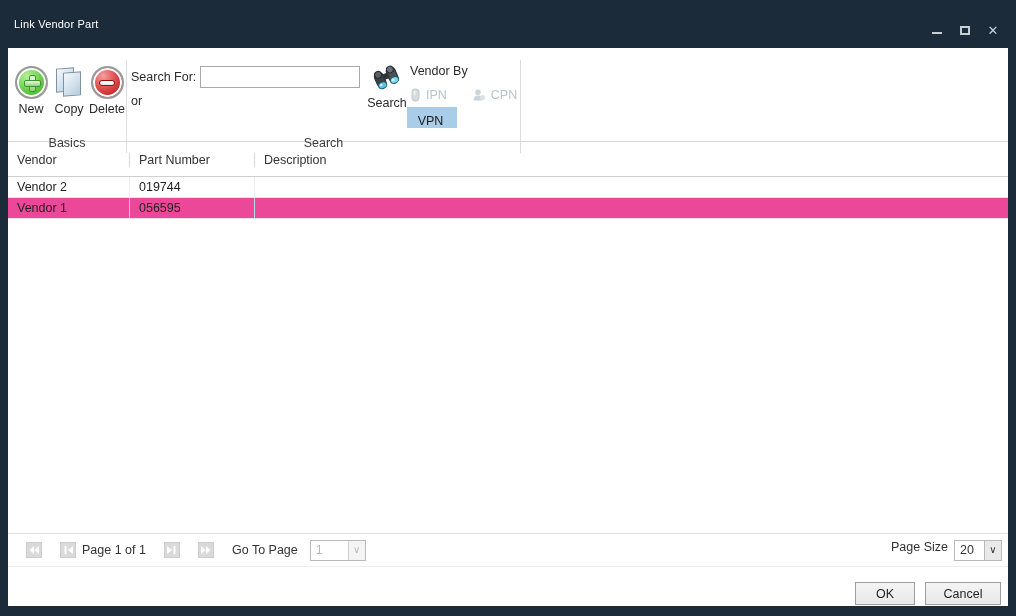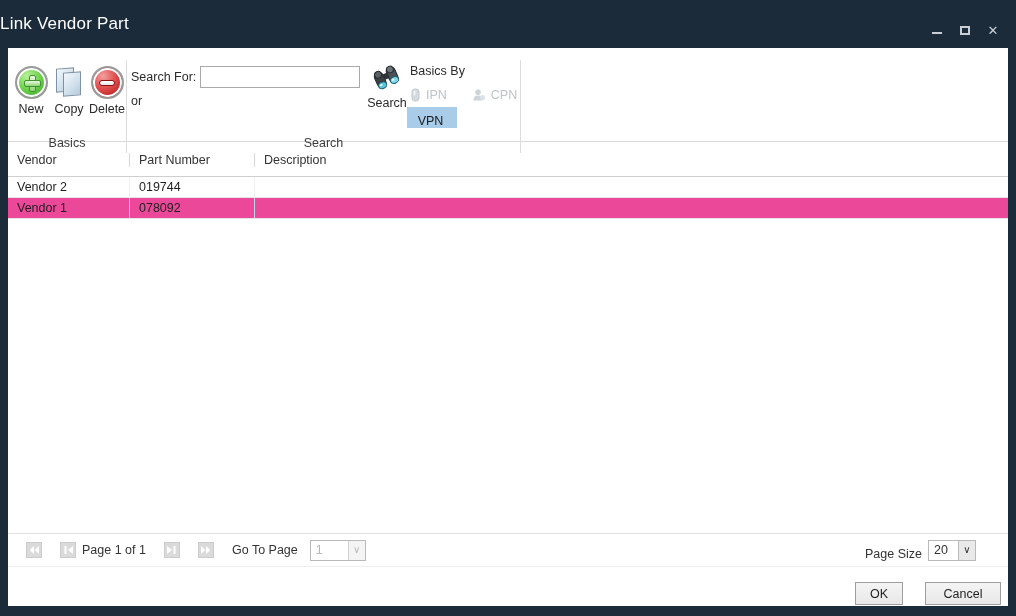--- a/index.html
+++ b/index.html
@@ -3,21 +3,21 @@
 <meta charset="utf-8">
 <style>
   * { margin:0; padding:0; box-sizing:border-box; }
   html,body { width:1016px; height:616px; overflow:hidden; }
   body { font-family:"Liberation Sans","DejaVu Sans",sans-serif; font-size:12.5px; color:#2b2b2b; }
 
   .window { position:relative; width:1016px; height:616px; background:#1c2b3a; }
 
   
   .titlebar { position:absolute; top:0; left:0; right:0; height:48px; display:flex; align-items:center; }
-  .title { color:#ffffff; font-size:17px; font-weight:400; letter-spacing:.2px; }
+  .title { color:#ffffff; font-size:11px; font-weight:400; padding-left:14px; letter-spacing:.2px; }
   .win-controls { position:absolute; right:12px; top:20px; display:flex; gap:6px; }
   .win-btn { width:22px; height:20px; display:flex; align-items:center; justify-content:center; color:#c9ced4; cursor:default; }
   .glyph-min { width:10px; height:2px; background:#c9ced4; margin-top:6px; }
   .glyph-max { width:10px; height:9px; border:2px solid #c9ced4; }
   .glyph-close { font-size:13px; line-height:1; }
 
   
   .body { position:absolute; top:48px; left:8px; width:1000px; height:558px; background:#ffffff; }
 
   
@@ -80,28 +80,28 @@
   .pg-btn { width:16px; height:16px; background:#dadada; border:1px solid #cccccc; display:flex; align-items:center; justify-content:center; cursor:default; }
   .pg-btn svg { display:block; }
   .pg-space { width:18px; } .pg-space-sm { width:12px; }
   .pg-text { margin:0 6px; }
   .combo { height:21px; background:#fff; border:1px solid #b9b9b9; display:flex; align-items:center; }
   .combo .val { flex:1; padding-left:5px; }
   .combo .drop { width:17px; height:100%; display:flex; align-items:center; justify-content:center; border-left:1px solid #d0d0d0; background:#f4f4f4; }
   .combo.disabled .val { color:#b9b9b9; }
   .combo.disabled .drop { color:#b9b9b9; }
   .goto-combo { width:56px; margin-left:6px; }
-  .pagesize-wrap { margin-left:auto; display:flex; align-items:flex-end; margin-right:32px; }
+  .pagesize-wrap { margin-left:auto; display:flex; align-items:flex-start; margin-right:6px; }
   .ps-combo { width:48px; margin-left:6px; }
   .ps-combo .drop { background:#e9e9e9; border-left:1px solid #b9b9b9; color:#333; }
   .chev { font-size:10px; line-height:1; }
 
   
   .footer-btn { position:absolute; height:23px; background:linear-gradient(#f4f4f4,#e8e8e8); border:1px solid #9e9e9e; display:flex; align-items:center; justify-content:center; color:#1f1f1f; cursor:default; }
-  .btn-ok { left:847px; top:534px; width:48px; }
+  .btn-ok { left:847px; top:534px; width:60px; }
   .btn-cancel { left:917px; top:534px; width:76px; }
 </style>
 </head>
 <body>
 
 <div class="window">
 
   <div class="titlebar">
     <div class="title">Link Vendor Part</div>
     <div class="win-controls">
@@ -166,21 +166,21 @@
               <ellipse cx="9.5" cy="19" rx="4.2" ry="3.2" fill="#59c4dd" stroke="#1d5d70"></ellipse>
               <ellipse cx="22.5" cy="19" rx="4.2" ry="3.2" fill="#7fd6e8" stroke="#1d5d70"></ellipse>
               <ellipse cx="8.2" cy="18.2" rx="1.5" ry="1.1" fill="#d8f4fa"></ellipse>
               <ellipse cx="21.2" cy="18.2" rx="1.5" ry="1.1" fill="#d8f4fa"></ellipse>
             </g>
           </svg>
           <div class="cap">Search</div>
         </div>
 
         <div class="searchby">
-          <div class="sb-header">Basics By</div>
+          <div class="sb-header">Vendor By</div>
           <div class="sb-row">
             <div class="sb-item disabled">
               <svg width="11" height="14" viewBox="0 0 11 14">
                 <rect x="2" y="1" width="7" height="12" rx="3" fill="#d4dade" stroke="#c2c9ce"></rect>
                 <rect x="3.5" y="2.5" width="2" height="5" rx="1" fill="#eef2f4"></rect>
               </svg>
               <span>IPN</span>
             </div>
             <div class="sb-item disabled">
               <svg width="14" height="14" viewBox="0 0 14 14">
@@ -214,21 +214,21 @@
         <div class="g-hcell col-part">Part Number</div>
         <div class="g-hcell col-desc">Description</div>
       </div>
       <div class="g-row">
         <div class="g-cell col-vendor">Vendor 2</div>
         <div class="g-cell col-part">019744</div>
         <div class="g-cell col-desc"></div>
       </div>
       <div class="g-row selected">
         <div class="g-cell col-vendor">Vendor 1</div>
-        <div class="g-cell col-part">078092</div>
+        <div class="g-cell col-part">056595</div>
         <div class="g-cell col-desc"></div>
       </div>
     </div>
 
     <div class="pager">
       <div class="pg-space"></div>
       <div class="pg-btn">
         <svg width="10" height="8" viewBox="0 0 10 8">
           <path d="M5 0 L0.5 4 L5 8 Z" fill="#fff"></path>
             <path d="M10 0 L5.5 4 L10 8 Z" fill="#fff"></path>

